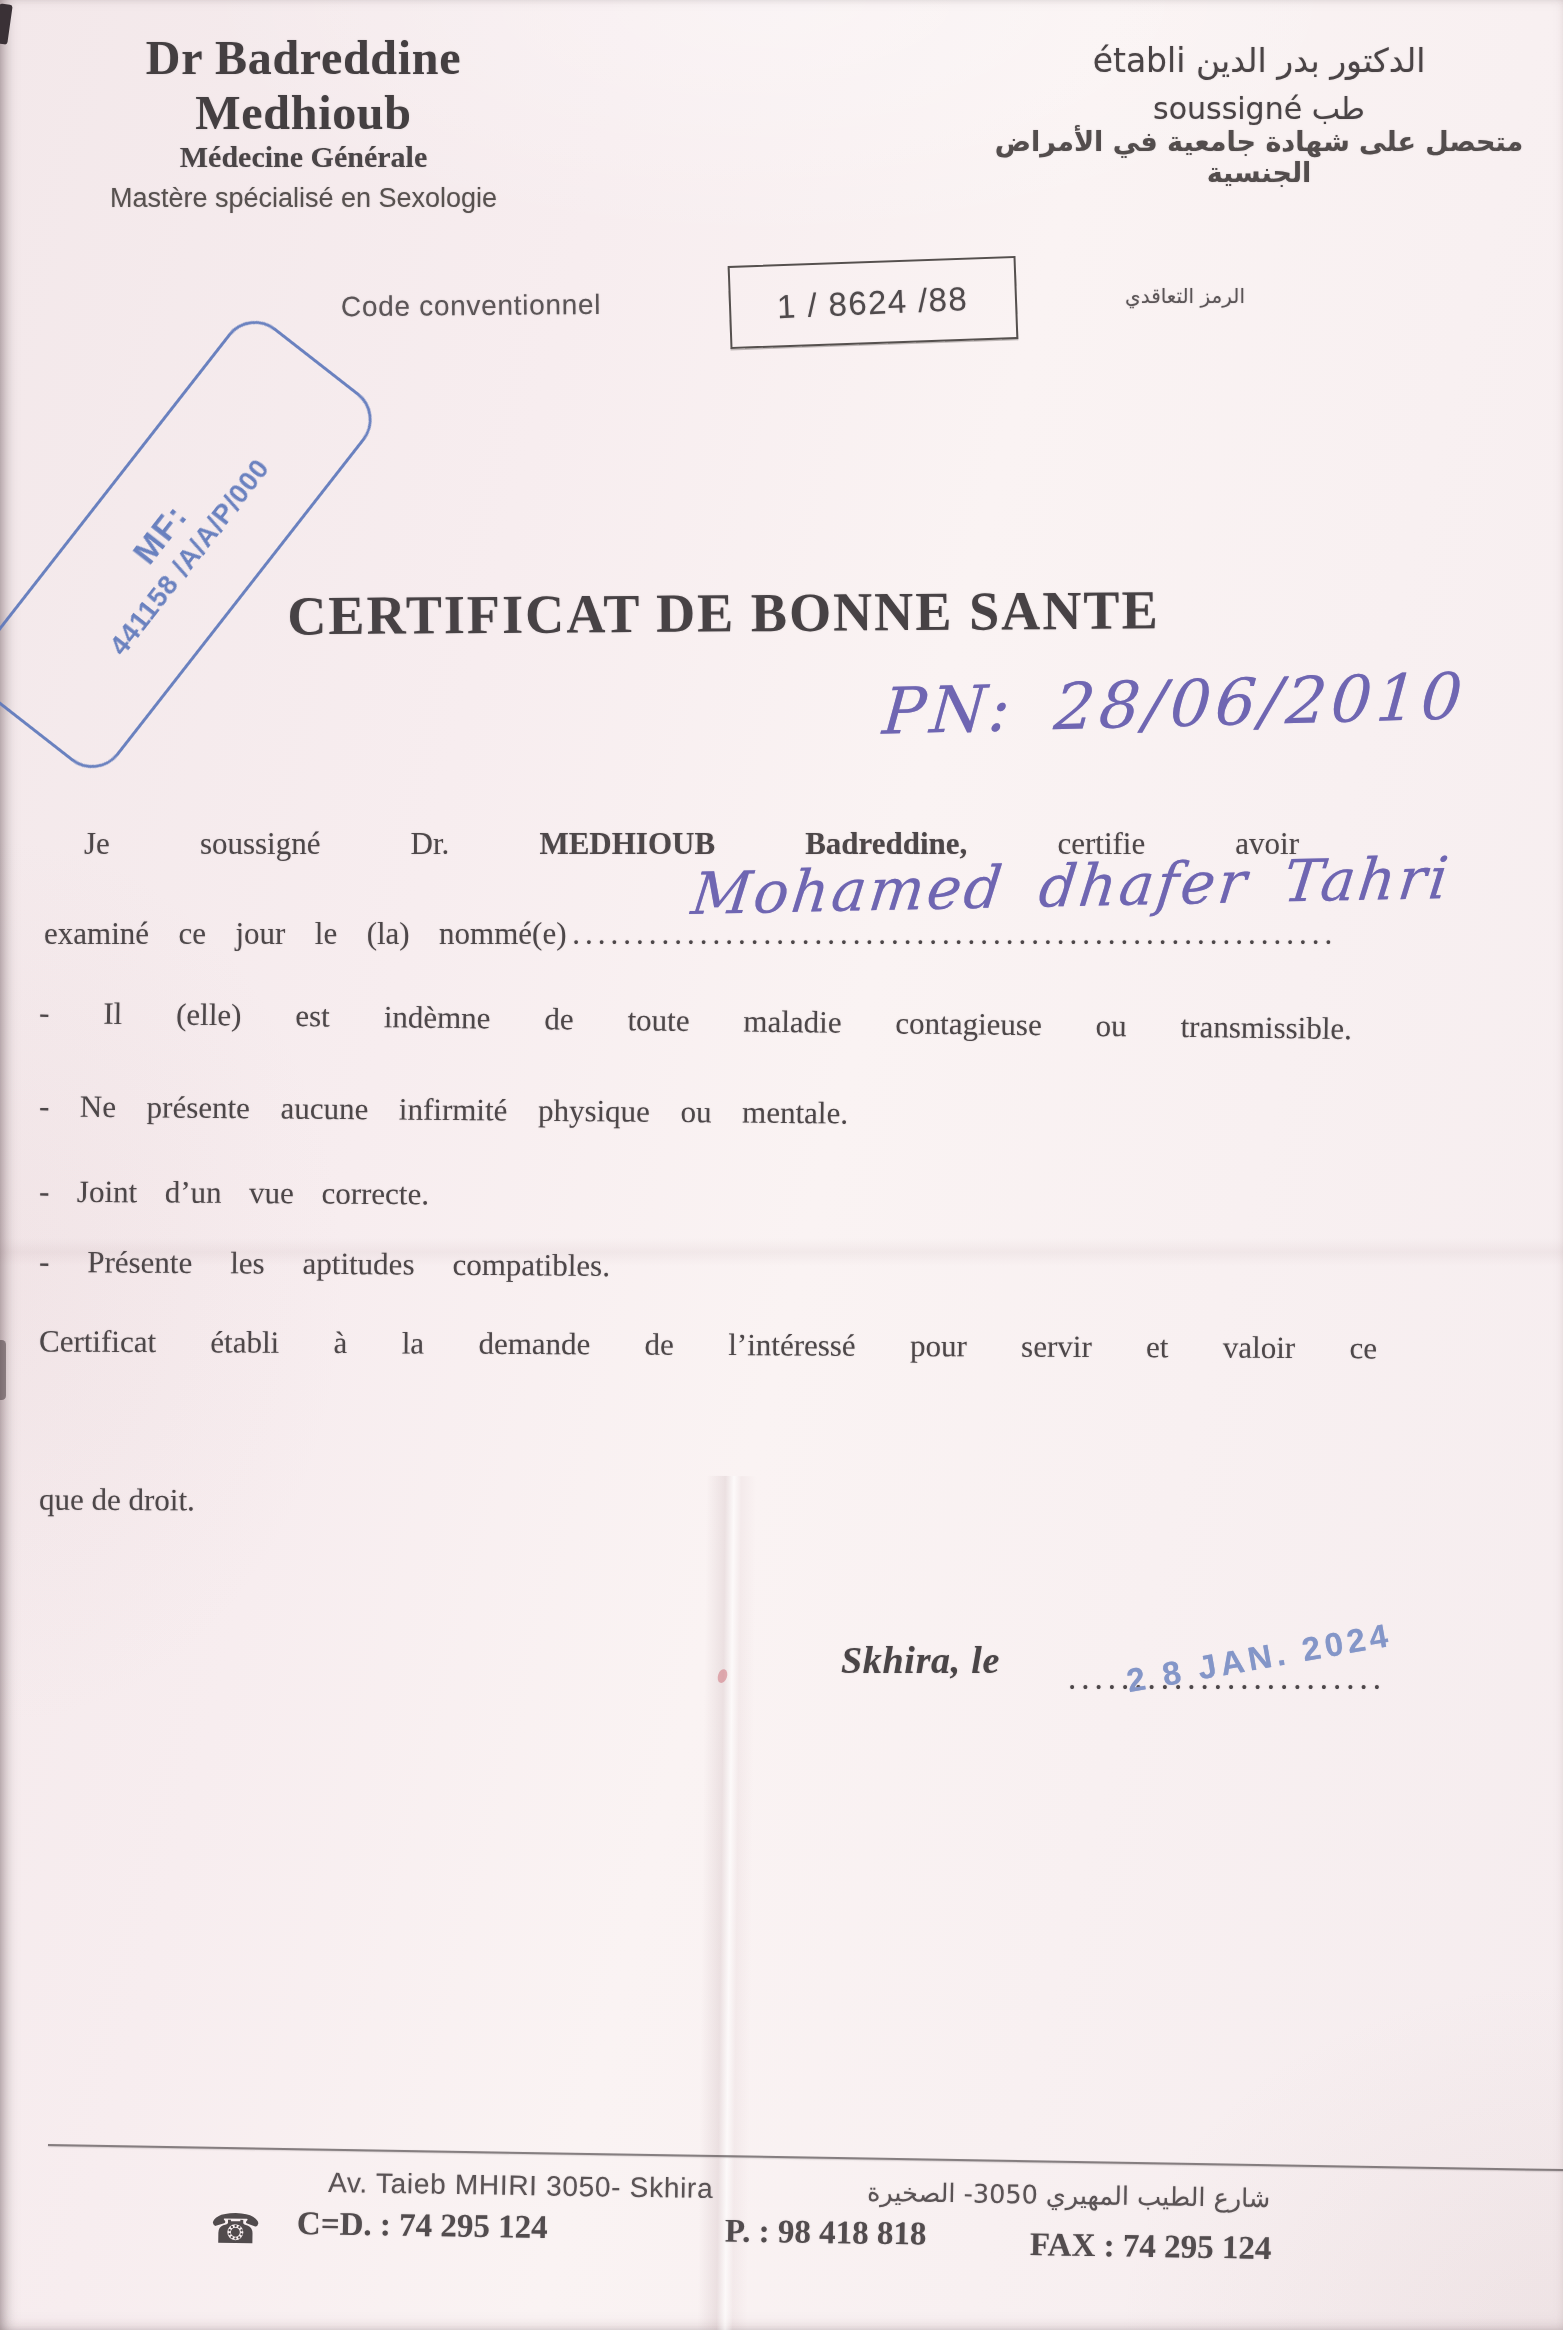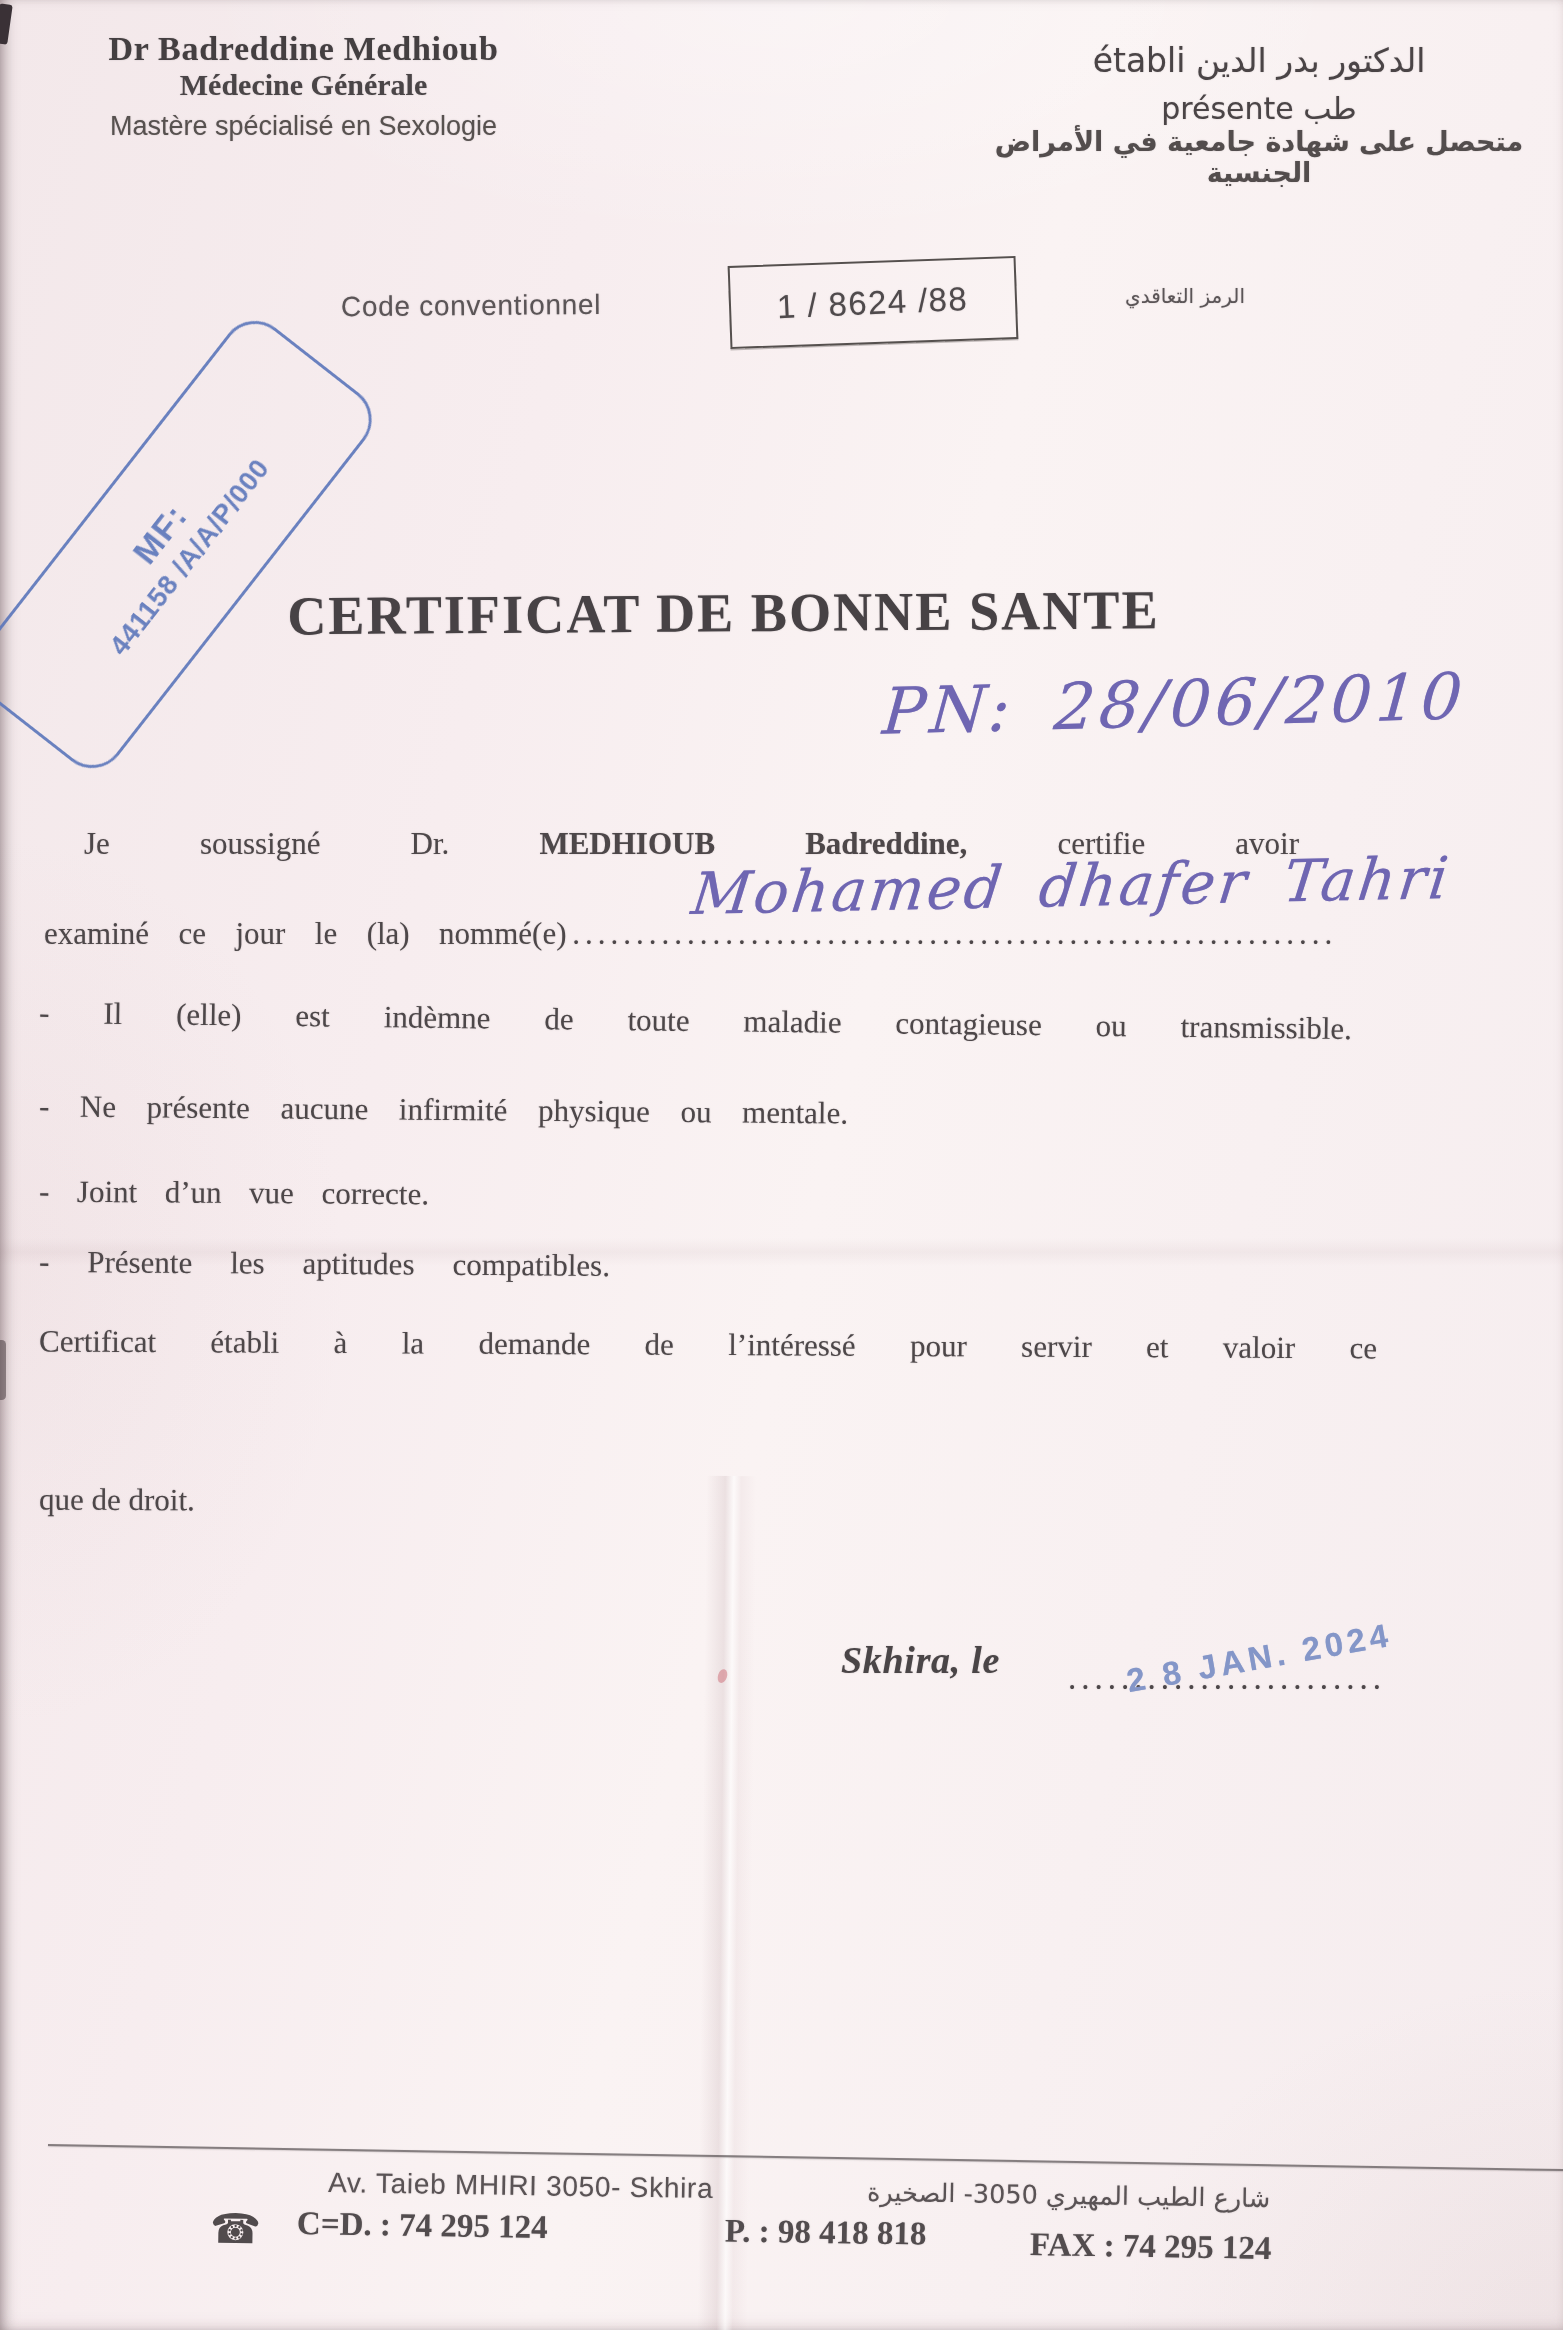--- a/index.html
+++ b/index.html
@@ -29,21 +29,21 @@
   .just{text-align:justify;text-align-last:justify;}
   .body-line{font-size:31px;line-height:1.25;color:#4d4749;}
   .hand{
     font-family:"DejaVu Serif",serif;font-style:italic;
     color:#6f66b2;text-shadow:0 0 0.7px rgba(111,102,178,.6);
   }
   .dotline{white-space:nowrap;overflow:hidden;letter-spacing:5px;color:#4d4749;}
 
   
   .hdr-left{left:39px;top:30px;width:529px;text-align:center;}
-  .hdr-doctor{font-size:34px;font-weight:bold;letter-spacing:0.7px;color:#443f41;}
+  .hdr-doctor{font-size:48px;font-weight:bold;letter-spacing:0.7px;color:#443f41;}
   .hdr-spec{font-size:30px;font-weight:bold;color:#4a4547;}
   .hdr-degree{font-size:27px;margin-top:8.5px;color:#57514f;}
   .hdr-right{left:986px;top:41px;width:546px;text-align:center;direction:rtl;}
   .hdr-doctor-ar{font-size:33px;color:#4a4446;}
   .hdr-spec-ar{font-size:30px;margin-top:11.4px;color:#4a4446;}
   .hdr-degree-ar{font-size:27px;color:#534d4d;font-weight:bold;}
 
   
   .code-label{left:341px;top:290px;font-size:28px;color:#5b5557;letter-spacing:0.7px;transform:rotate(-.5deg);}
   .code-box{
@@ -125,21 +125,21 @@
 <div class="page">
 
   <div class="abs hdr-left print">
     <div class="hdr-doctor">Dr Badreddine Medhioub</div>
     <div class="hdr-spec">Médecine Générale</div>
     <div class="hdr-degree sans">Mastère spécialisé en Sexologie</div>
   </div>
 
   <div class="abs hdr-right print arabic">
     <div class="hdr-doctor-ar">الدكتور  بدر الدين établi</div>
-    <div class="hdr-spec-ar">طب présente</div>
+    <div class="hdr-spec-ar">طب soussigné</div>
     <div class="hdr-degree-ar">متحصل على شهادة جامعية في الأمراض الجنسية</div>
   </div>
 
   <div class="abs code-label sans print">Code conventionnel</div>
   <div class="abs code-box">
     <span class="code-value sans print">1 / 8624 /88</span>
   </div>
   <div class="abs code-label-ar arabic print">الرمز التعاقدي</div>
 
   <div class="abs mf-stamp sans">

